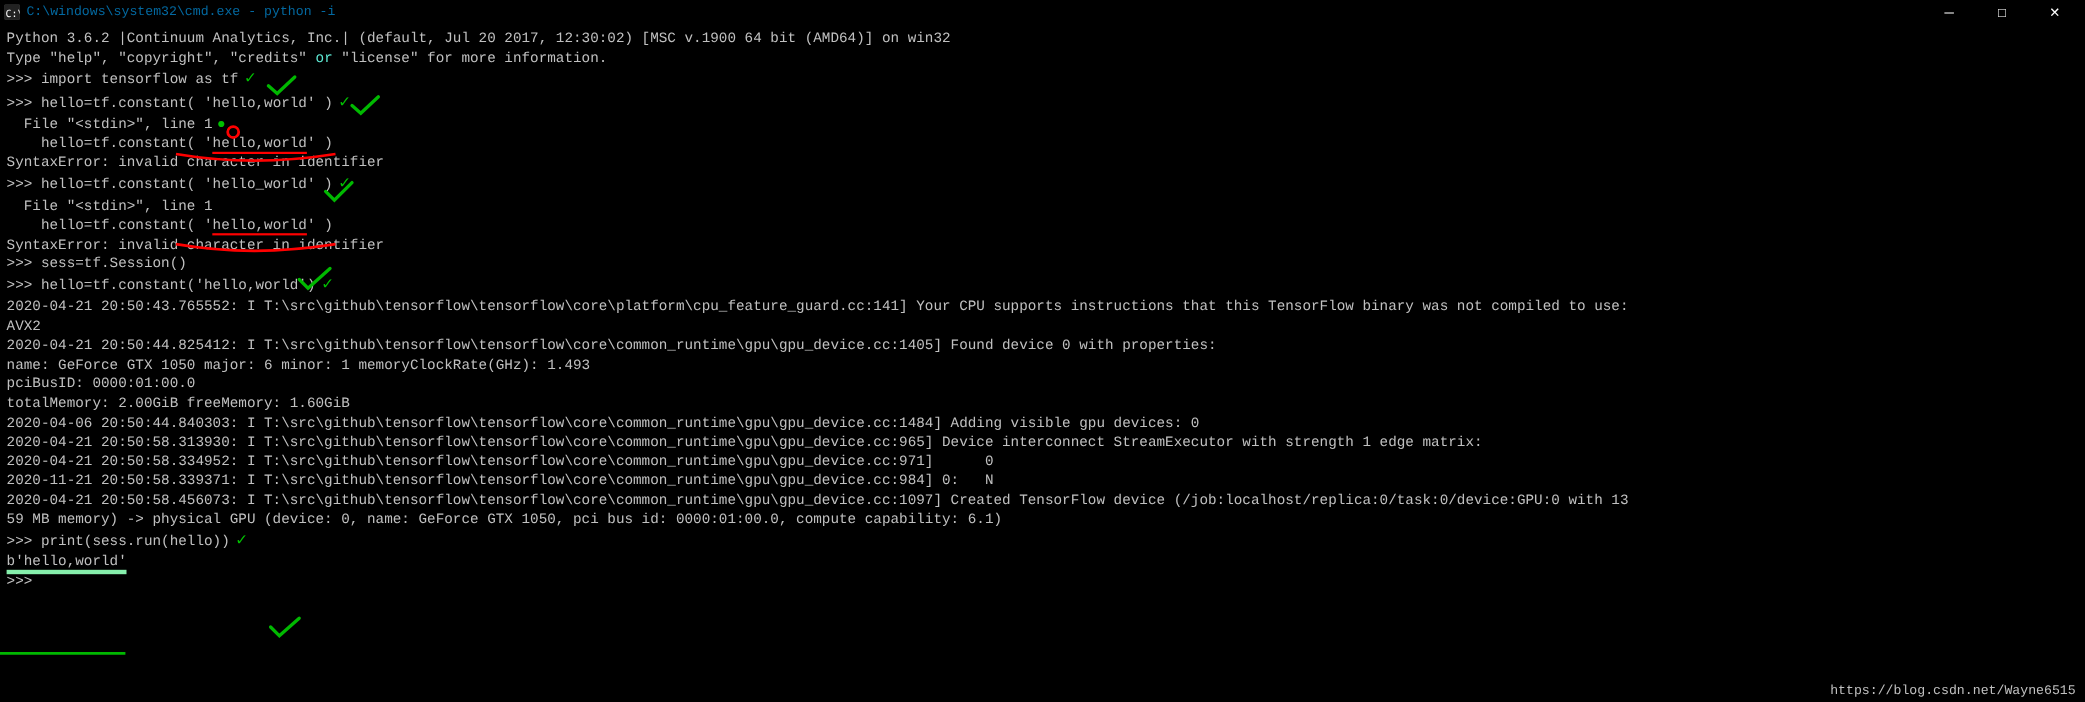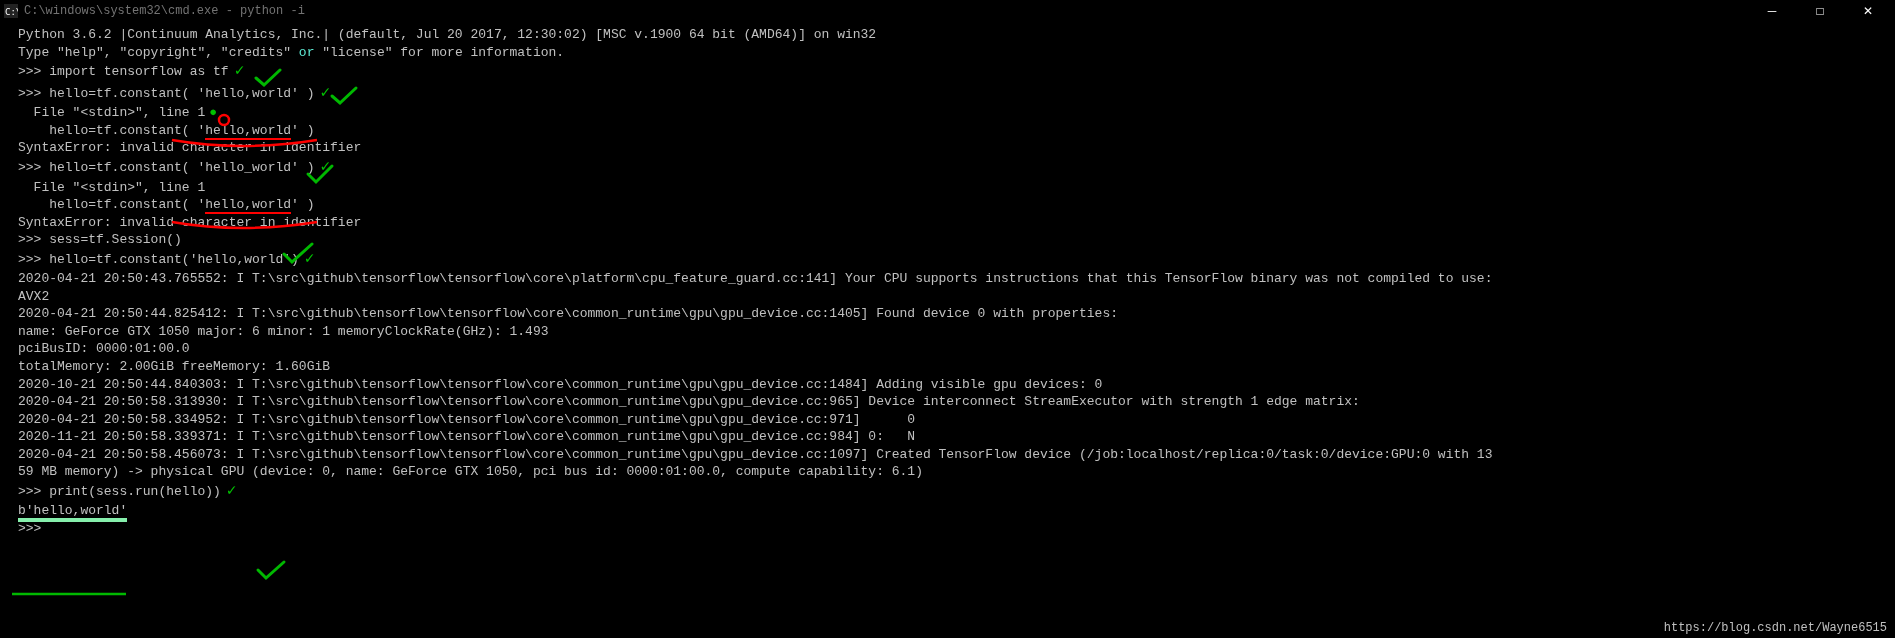--- a/index.html
+++ b/index.html
@@ -38,21 +38,21 @@
     }
 
     .titlebar-icon {
       width: 14px;
       height: 14px;
       background: #444;
       border-radius: 1px;
     }
 
     .titlebar-title {
-      color: #737373;
+      color: #0369a1;
       font-size: 12px;
       font-family: 'Courier New', monospace;
     }
 
     .titlebar-controls {
       display: flex;
       gap: 2px;
     }
 
     .titlebar-btn {
@@ -69,21 +69,20 @@
     }
 
     .terminal {
       flex: 1;
       background: #000;
       color: #c0c0c0;
       padding: 4px 6px;
       overflow: hidden;
       position: relative;
       line-height: 1.35;
-      margin-left: 12px;
     }
 
     .line {
       white-space: pre;
       font-size: 13px;
       font-family: 'Courier New', Courier, monospace;
       line-height: 1.35;
     }
     .white { color: #c0c0c0; }
 
@@ -149,21 +148,21 @@
     <div class="line white">    hello=tf.constant( '<span style="border-bottom: 2px solid red">hello,world</span>' )</div>
     <div class="line white">SyntaxError: invalid character in identifier</div>
     <div class="line white">&gt;&gt;&gt; sess=tf.Session()</div>
     <div class="line white">&gt;&gt;&gt; hello=tf.constant('hello,world')<span style="color:#00c000; font-size:16px; margin-left:6px">✓</span></div>
     <div class="line white">2020-04-21 20:50:43.765552: I T:\src\github\tensorflow\tensorflow\core\platform\cpu_feature_guard.cc:141] Your CPU supports instructions that this TensorFlow binary was not compiled to use:</div>
     <div class="line white">AVX2</div>
     <div class="line white">2020-04-21 20:50:44.825412: I T:\src\github\tensorflow\tensorflow\core\common_runtime\gpu\gpu_device.cc:1405] Found device 0 with properties:</div>
     <div class="line white">name: GeForce GTX 1050 major: 6 minor: 1 memoryClockRate(GHz): 1.493</div>
     <div class="line white">pciBusID: 0000:01:00.0</div>
     <div class="line white">totalMemory: 2.00GiB freeMemory: 1.60GiB</div>
-    <div class="line white">2020-10-21 20:50:44.840303: I T:\src\github\tensorflow\tensorflow\core\common_runtime\gpu\gpu_device.cc:1484] Adding visible gpu devices: 0</div>
+    <div class="line white">2020-04-06 20:50:44.840303: I T:\src\github\tensorflow\tensorflow\core\common_runtime\gpu\gpu_device.cc:1484] Adding visible gpu devices: 0</div>
     <div class="line white">2020-04-21 20:50:58.313930: I T:\src\github\tensorflow\tensorflow\core\common_runtime\gpu\gpu_device.cc:965] Device interconnect StreamExecutor with strength 1 edge matrix:</div>
     <div class="line white">2020-04-21 20:50:58.334952: I T:\src\github\tensorflow\tensorflow\core\common_runtime\gpu\gpu_device.cc:971]      0</div>
     <div class="line white">2020-11-21 20:50:58.339371: I T:\src\github\tensorflow\tensorflow\core\common_runtime\gpu\gpu_device.cc:984] 0:   N</div>
     <div class="line white">2020-04-21 20:50:58.456073: I T:\src\github\tensorflow\tensorflow\core\common_runtime\gpu\gpu_device.cc:1097] Created TensorFlow device (/job:localhost/replica:0/task:0/device:GPU:0 with 13</div>
     <div class="line white">59 MB memory) -&gt; physical GPU (device: 0, name: GeForce GTX 1050, pci bus id: 0000:01:00.0, compute capability: 6.1)</div>
     <div class="line white">&gt;&gt;&gt; print(sess.run(hello))<span style="color:#00c000; font-size:16px; margin-left:6px">✓</span></div>
     <div class="line white"><span style="border-bottom: 4px solid #86efac">b'hello,world'</span></div>
     <div class="line white">&gt;&gt;&gt; </div>
 
     <svg class="overlay" xmlns="http://www.w3.org/2000/svg">

